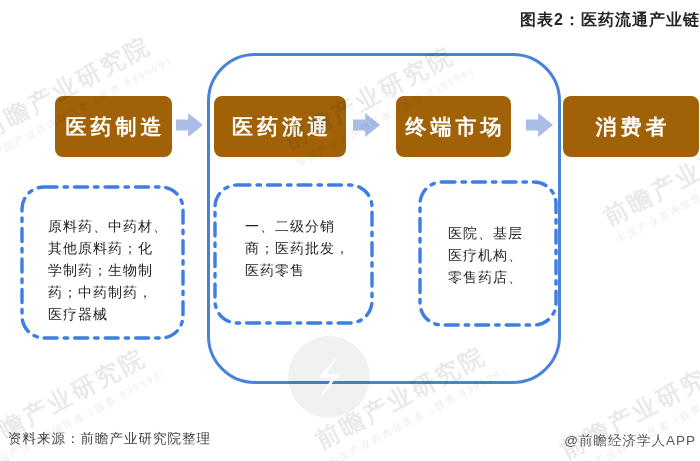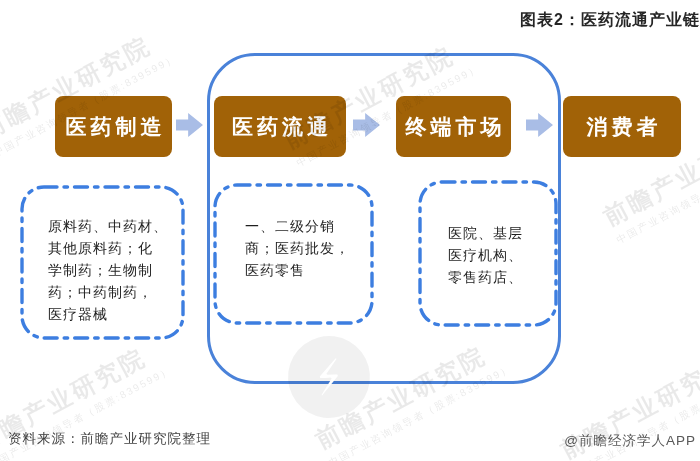--- a/index.html
+++ b/index.html
@@ -19,21 +19,21 @@
   }
   
   .node{
     position:absolute;height:61px;background:#a16207;border-radius:8px;
     display:flex;align-items:center;justify-content:center;
     color:#ffffff;font-size:21px;letter-spacing:4px;text-indent:4px;font-weight:bold;
   }
   .node.n1{left:55px; top:96px;width:117px;}
   .node.n2{left:214px;top:96px;width:132px;}
   .node.n3{left:396px;top:96px;width:115px;}
-  .node.n4{left:563px;top:96px;width:118px;}
+  .node.n4{left:563px;top:96px;width:136px;}
   
   .arrow{
     position:absolute;top:110px;width:27px;height:30px;background:#a9bde6;
     clip-path:polygon(0 32%,45% 32%,45% 10%,100% 50%,45% 90%,45% 68%,0 68%);
   }
   .arrow.a1{left:176px;}
   .arrow.a2{left:353px;}
   .arrow.a3{left:526px;}
   
   .detail{position:absolute;}

